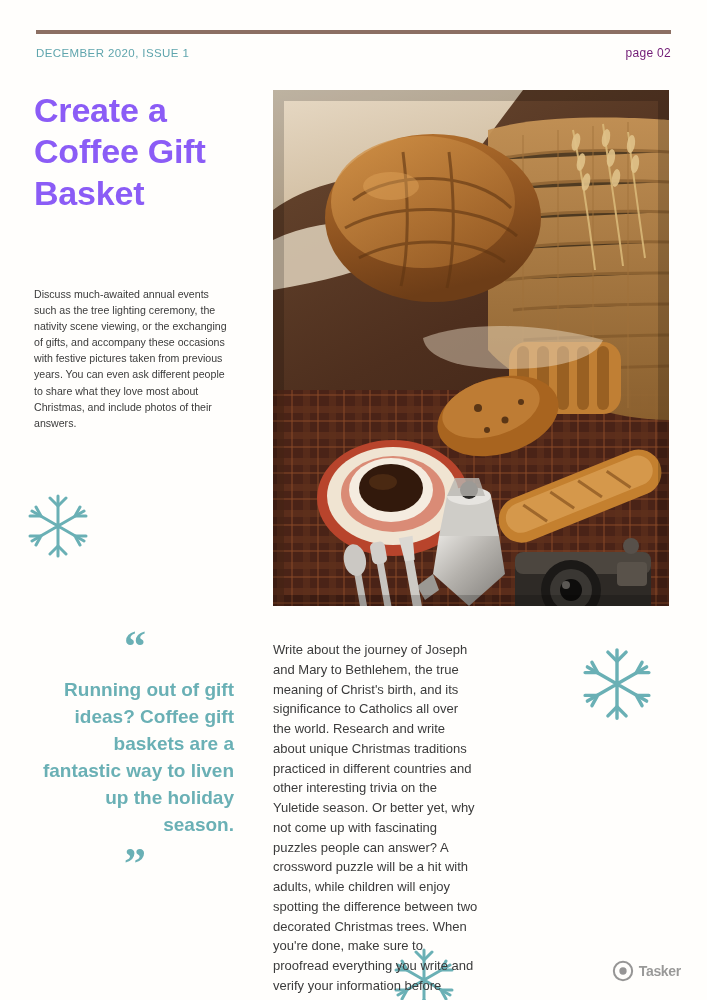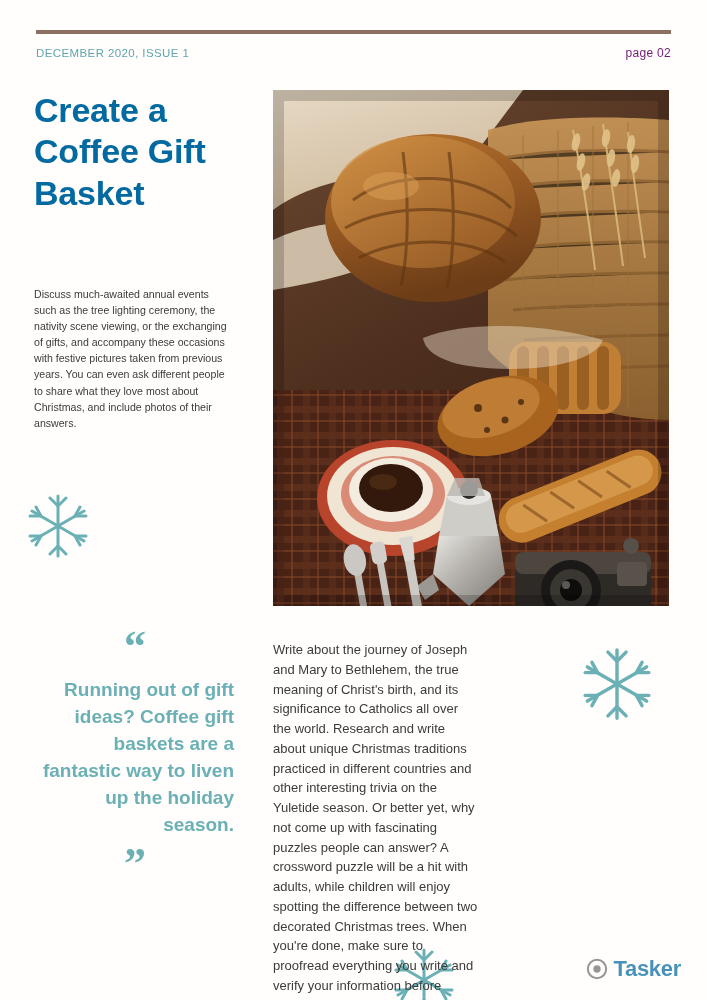--- a/index.html
+++ b/index.html
@@ -48,21 +48,21 @@
     color: #701a75;
     font-size: 12px;
     letter-spacing: 0.3px;
   }
   
   .headline {
     position: absolute;
     left: 34px;
     top: 90px;
     width: 215px;
-    color: #0369a1;
+    color: #8b5cf6;
     font-size: 34px;
     line-height: 1.22;
     font-weight: bold;
     letter-spacing: -0.2px;
   }
   
   .intro {
     position: absolute;
     left: 34px;
     top: 286px;
@@ -126,23 +126,23 @@
   .watermark {
     position: absolute;
     right: 26px;
     bottom: 18px;
     display: flex;
     align-items: center;
     gap: 5px;
     opacity: 0.72;
   }
   .wm-text {
-    font-size: 22px;
+    font-size: 14px;
     font-weight: bold;
-    color: #0369a1;
+    color: #737373;
     letter-spacing: -0.3px;
   }
 </style>
 </head>
 <body>
 
 <div class="page">
 
   <div class="top-rule"></div>
 

